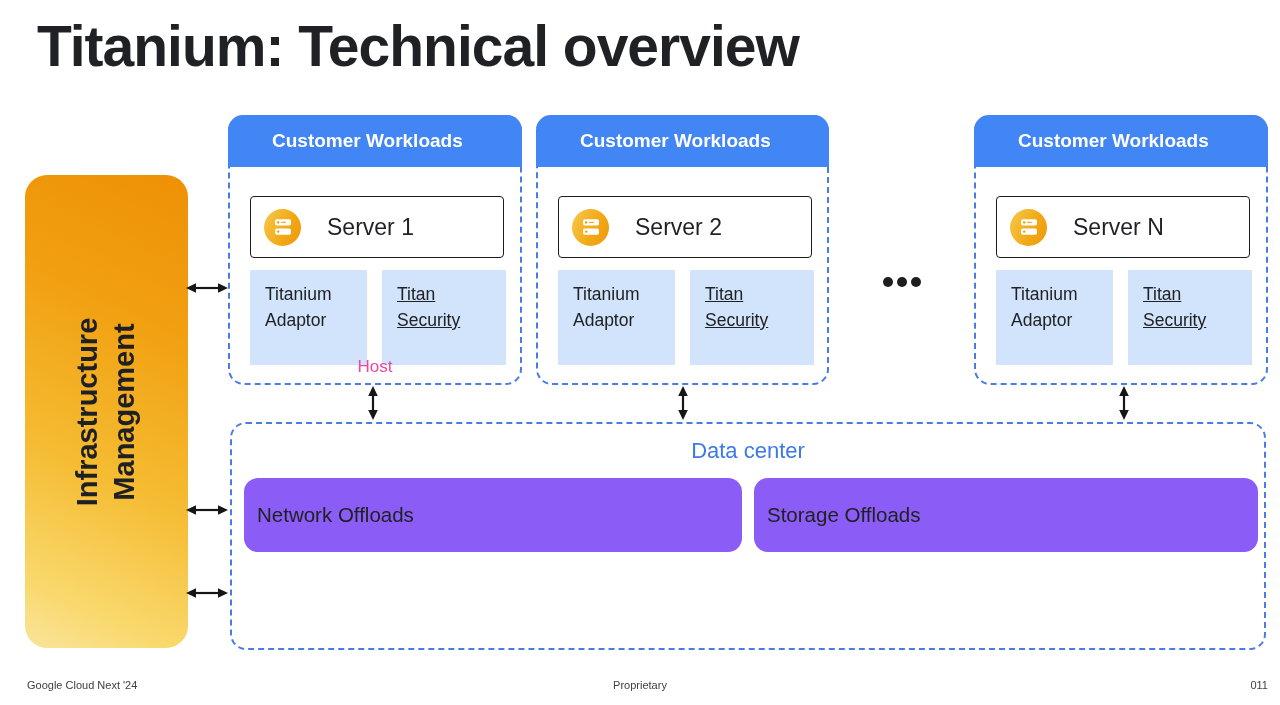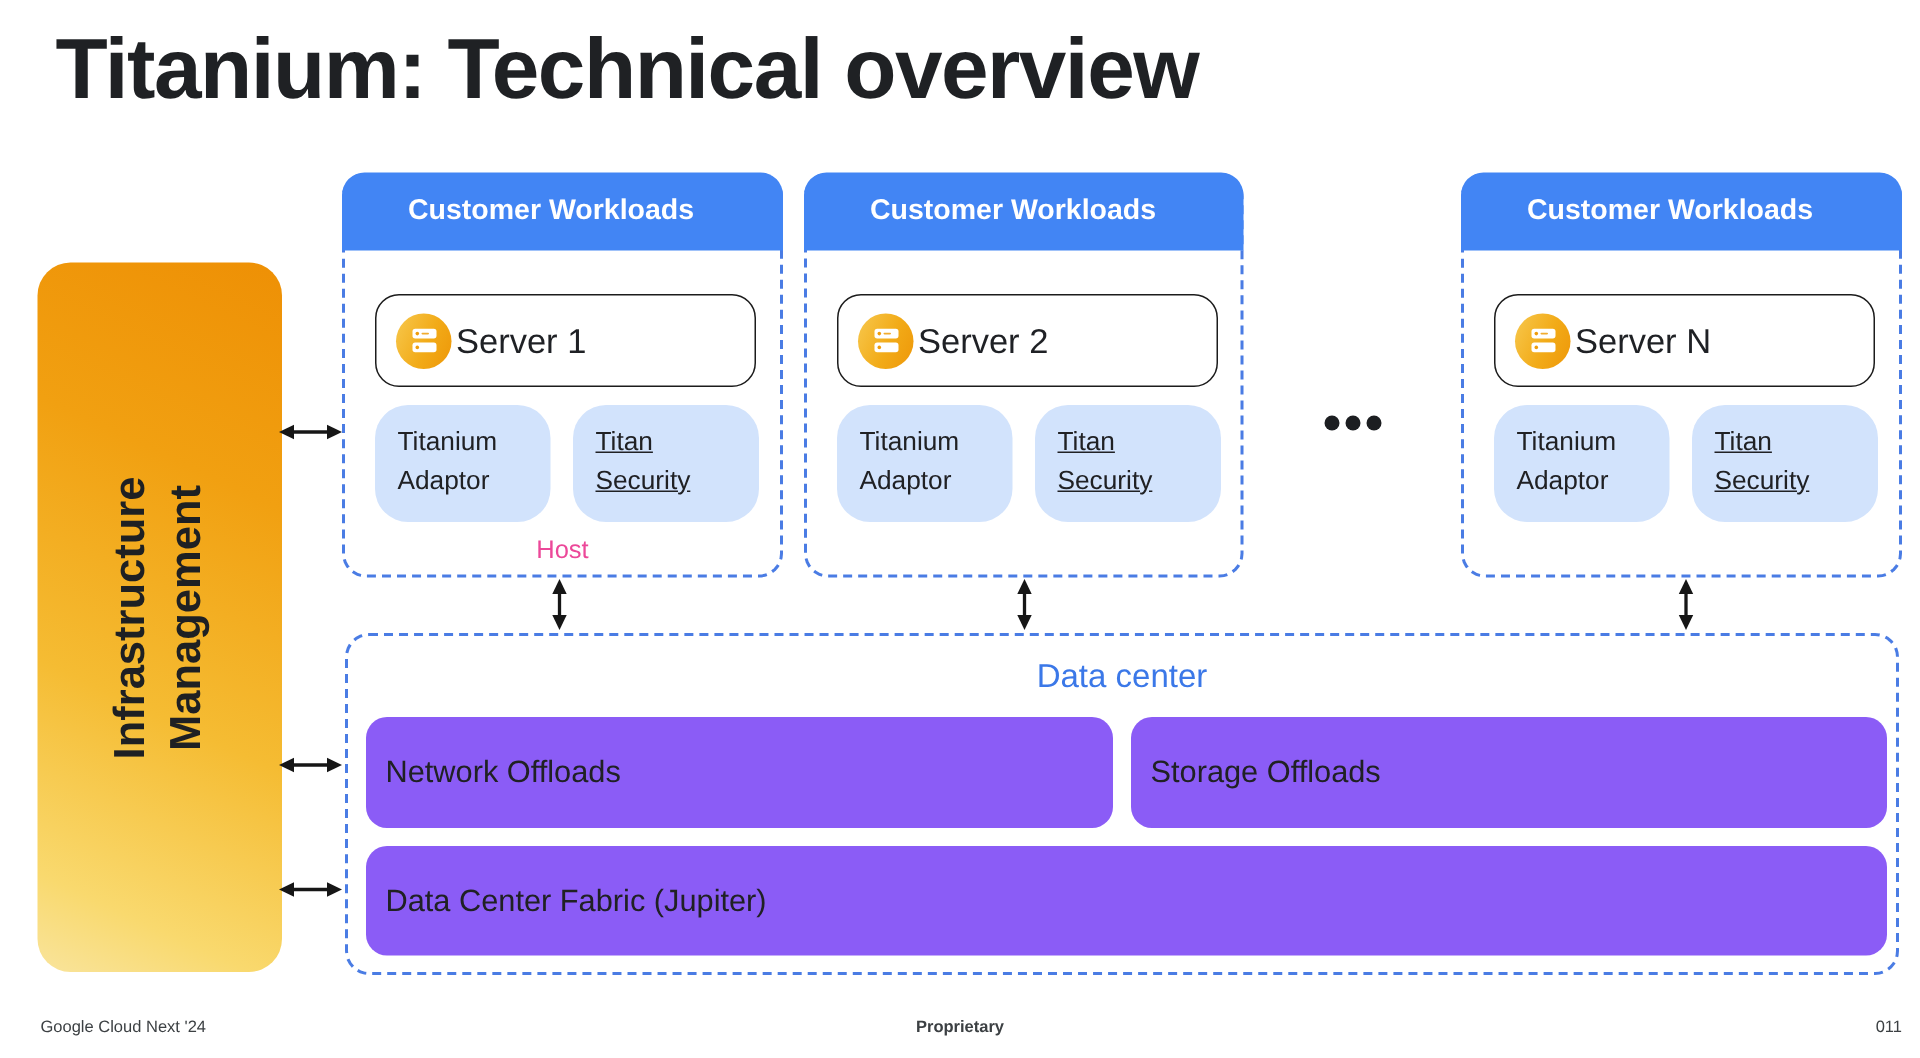--- a/index.html
+++ b/index.html
@@ -21,27 +21,27 @@
   
   .panel{position:absolute;top:115px;height:270px;border:2px dashed #4a7ce4;border-radius:16px;
     background:#fff;box-sizing:border-box;}
   .panel.p1{left:228px;width:294px;}
   .panel.p2{left:536px;width:293px;}
   .panel.p3{left:974px;width:294px;}
   .panel-header{position:absolute;top:-2px;left:-2px;right:-2px;height:52px;
     background:#4285f4;border-radius:15px 15px 0 0;color:#fff;font-size:19px;font-weight:700;
     line-height:52px;padding-left:44px;box-sizing:border-box;}
   .server-box{position:absolute;left:20px;top:79px;width:254px;height:62px;box-sizing:border-box;
-    background:#fff;border:1.5px solid #1c1c1c;border-radius:16px;display:flex;align-items:center;
-    padding-left:13px;gap:3px;}
+    background:#fff;border:1.5px solid #1c1c1c;border-radius:4px;display:flex;align-items:center;
+    padding-left:13px;gap:26px;}
   .server-icon{width:37px;height:37px;border-radius:50%;flex:0 0 37px;
     background:linear-gradient(115deg,#f7c84e 0%,#f2ab18 55%,#ee9708 100%);
     display:flex;align-items:center;justify-content:center;}
   .server-label{font-size:23px;color:#1f2125;}
-  .chip{position:absolute;top:153px;height:78px;background:#d2e3fc;border-radius:22px;
+  .chip{position:absolute;top:153px;height:95px;background:#d2e3fc;border-radius:1px;
     box-sizing:border-box;padding:11px 8px 0 15px;font-size:17.5px;line-height:26px;color:#202124;}
   .chip-a{left:20px;width:117px;}
   .chip-b{left:152px;width:124px;text-decoration:underline;}
   .host-label{position:absolute;left:0;right:0;top:240px;text-align:center;
     font-size:17px;font-weight:500;color:#ec4899;}
 
   
   .dots{position:absolute;left:883px;top:277px;display:flex;gap:4px;align-items:center;}
   .dots i{width:10px;height:10px;border-radius:50%;background:#1c1e21;display:block;}
 
@@ -60,21 +60,21 @@
   .arrow{position:absolute;}
   .ha1{left:186px;top:281px;}
   .ha2{left:186px;top:503px;}
   .ha3{left:186px;top:586px;}
   .va1{left:366px;top:386px;}
   .va2{left:676px;top:386px;}
   .va3{left:1117px;top:386px;}
 
   
   .footer-left{position:absolute;left:27px;top:679px;font-size:11px;color:#3c4043;}
-  .footer-center{position:absolute;left:0;right:0;top:679px;text-align:center;font-size:11px;color:#3c4043;font-weight:bold;}
+  .footer-center{position:absolute;left:0;right:0;top:679px;text-align:center;font-size:11px;color:#3c4043;}
   .footer-right{position:absolute;right:12px;top:679px;font-size:11px;color:#3c4043;}
 </style>
 </head>
 <body>
 
 <div class="slide">
 
   <h1 class="title">Titanium: Technical overview</h1>
 
   <div class="infra-bar">
@@ -142,21 +142,20 @@
   <div class="dots">
       <i></i>
       <i></i>
       <i></i>
     </div>
 
   <section class="dc">
     <div class="dc-label">Data center</div>
     <div class="dc-box dc-net">Network Offloads</div>
     <div class="dc-box dc-sto">Storage Offloads</div>
-    <div class="dc-box dc-fab">Data Center Fabric (Jupiter)</div>
   </section>
 
   <svg class="arrow ha1" width="42" height="14" viewBox="0 0 42 14">
     <line x1="8" y1="7" x2="34" y2="7" stroke="#161616" stroke-width="2.2"></line>
     <polygon points="0,7 10,2.2 10,11.8" fill="#161616"></polygon>
     <polygon points="42,7 32,2.2 32,11.8" fill="#161616"></polygon>
   </svg>
   <svg class="arrow ha2" width="42" height="14" viewBox="0 0 42 14">
     <line x1="8" y1="7" x2="34" y2="7" stroke="#161616" stroke-width="2.2"></line>
     <polygon points="0,7 10,2.2 10,11.8" fill="#161616"></polygon>

